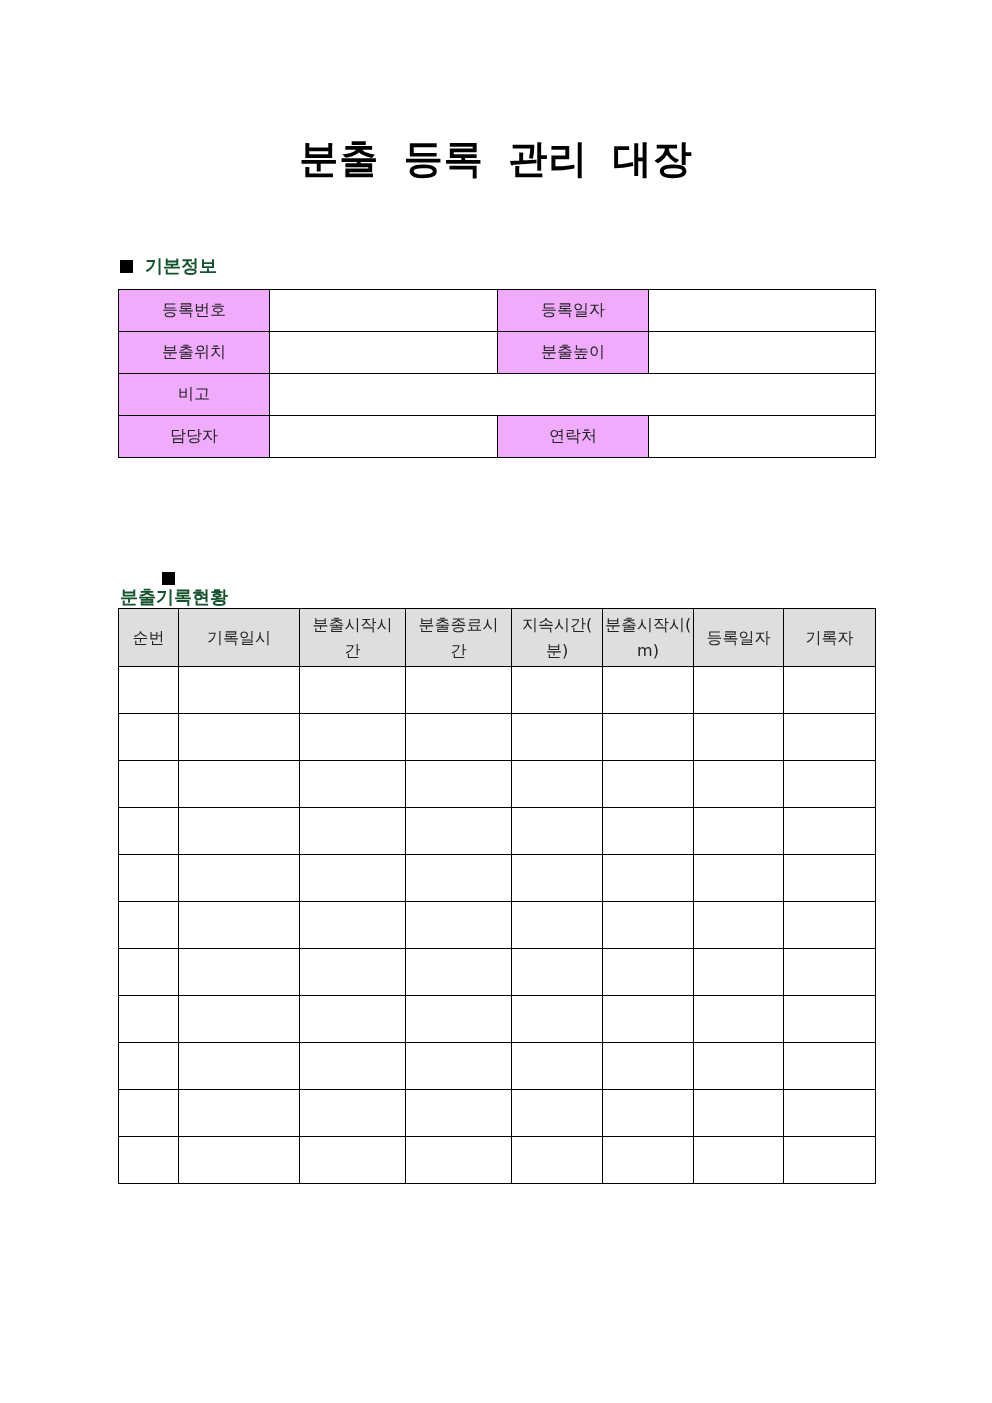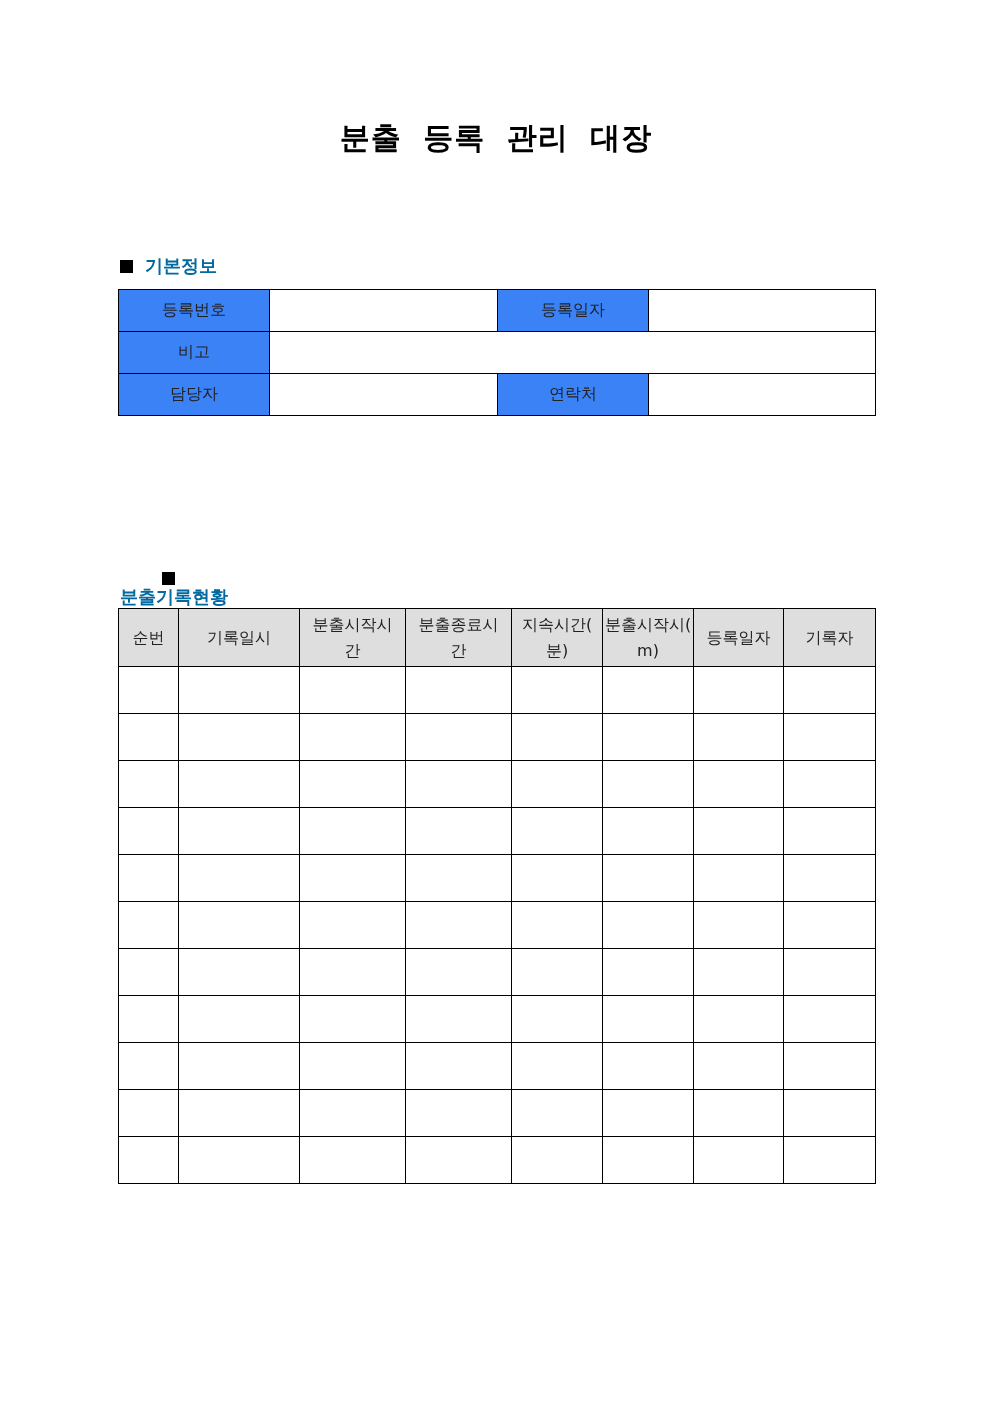--- a/index.html
+++ b/index.html
@@ -2,41 +2,41 @@
 <html><head>
   <meta charset="utf-8">
   <style>
     html, body { margin: 0; padding: 0; background: #ffffff; }
     body {
       width: 992px; height: 1403px; position: relative; overflow: hidden;
       font-family: "DejaVu Sans", "Liberation Sans", sans-serif;
       color: #111111;
     }
     .title {
-      position: absolute; left: 0; top: 118px; width: 992px;
-      text-align: center; font-size: 30px; font-weight: bold;
+      position: absolute; left: 0; top: 132px; width: 992px;
+      text-align: center; font-size: 39px; font-weight: bold;
       letter-spacing: 1px; word-spacing: 10px; color: #000;
     }
     .section-heading {
       position: absolute; left: 120px;
-      font-size: 18px; font-weight: bold; color: #0369a1;
+      font-size: 18px; font-weight: bold; color: #14532d;
       display: flex; align-items: center;
     }
     .section-heading .sq {
       display: inline-block; width: 13px; height: 13px; background: #000;
       margin-right: 12px;
     }
     table.grid {
       position: absolute; border-collapse: collapse; table-layout: fixed;
     }
     table.grid td, table.grid th {
       border: 1px solid #000; padding: 0; text-align: center; vertical-align: middle;
       font-size: 16px; font-weight: normal; color: #222;
     }
-    .lbl { background: #3b82f6; }
+    .lbl { background: #f0abfc; }
     .cell { background: #ffffff; }
     #info { left: 118px; top: 289px; width: 757px; }
     #info td { height: 41px; }
     #records { left: 118px; top: 608px; width: 757px; }
     #records th { height: 57px; background: #dedede; line-height: 26px; }
     #records td { height: 46px; }
   </style>
 </head>
 <body>
 
@@ -52,20 +52,26 @@
     <col style="width:151px">
       <col style="width:228px">
       <col style="width:151px">
       <col style="width:227px">
   </colgroup>
   <tbody>
       <tr>
     <td class="lbl">등록번호</td>
     <td class="cell"></td>
     <td class="lbl">등록일자</td>
+    <td class="cell"></td>
+  </tr>
+  <tr>
+    <td class="lbl">분출위치</td>
+    <td class="cell"></td>
+    <td class="lbl">분출높이</td>
     <td class="cell"></td>
   </tr>
   <tr>
     <td class="lbl">비고</td>
     <td class="cell" colspan="3"></td>
   </tr>
   <tr>
     <td class="lbl">담당자</td>
     <td class="cell"></td>
     <td class="lbl">연락처</td>

